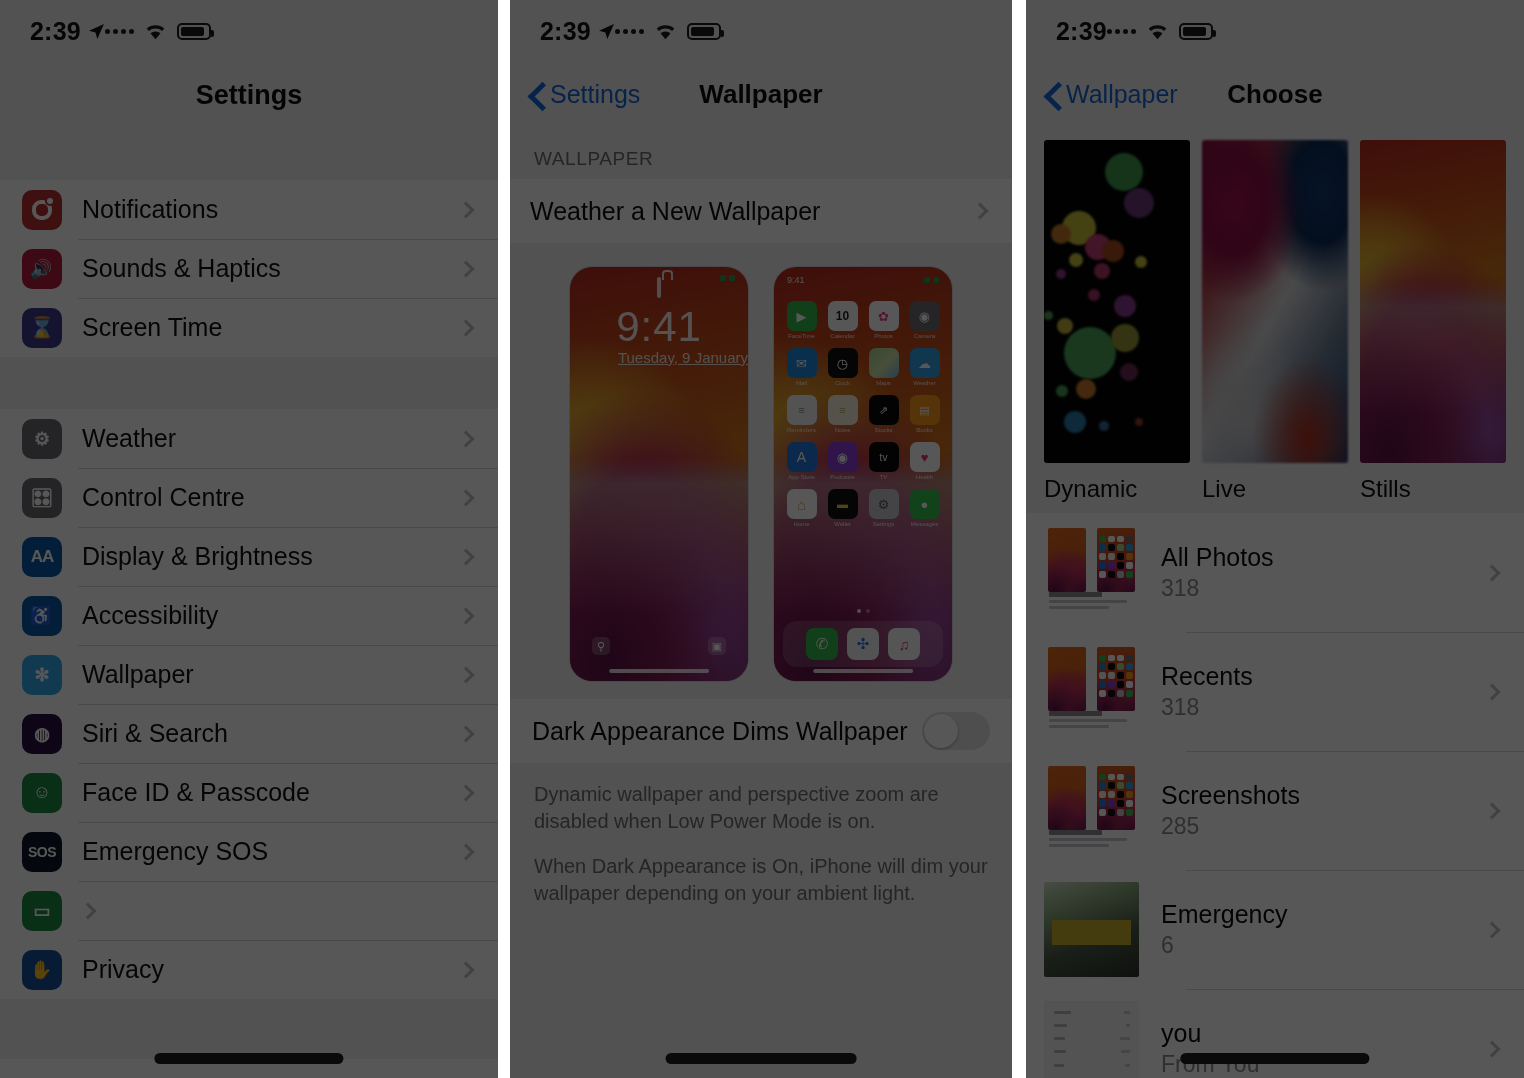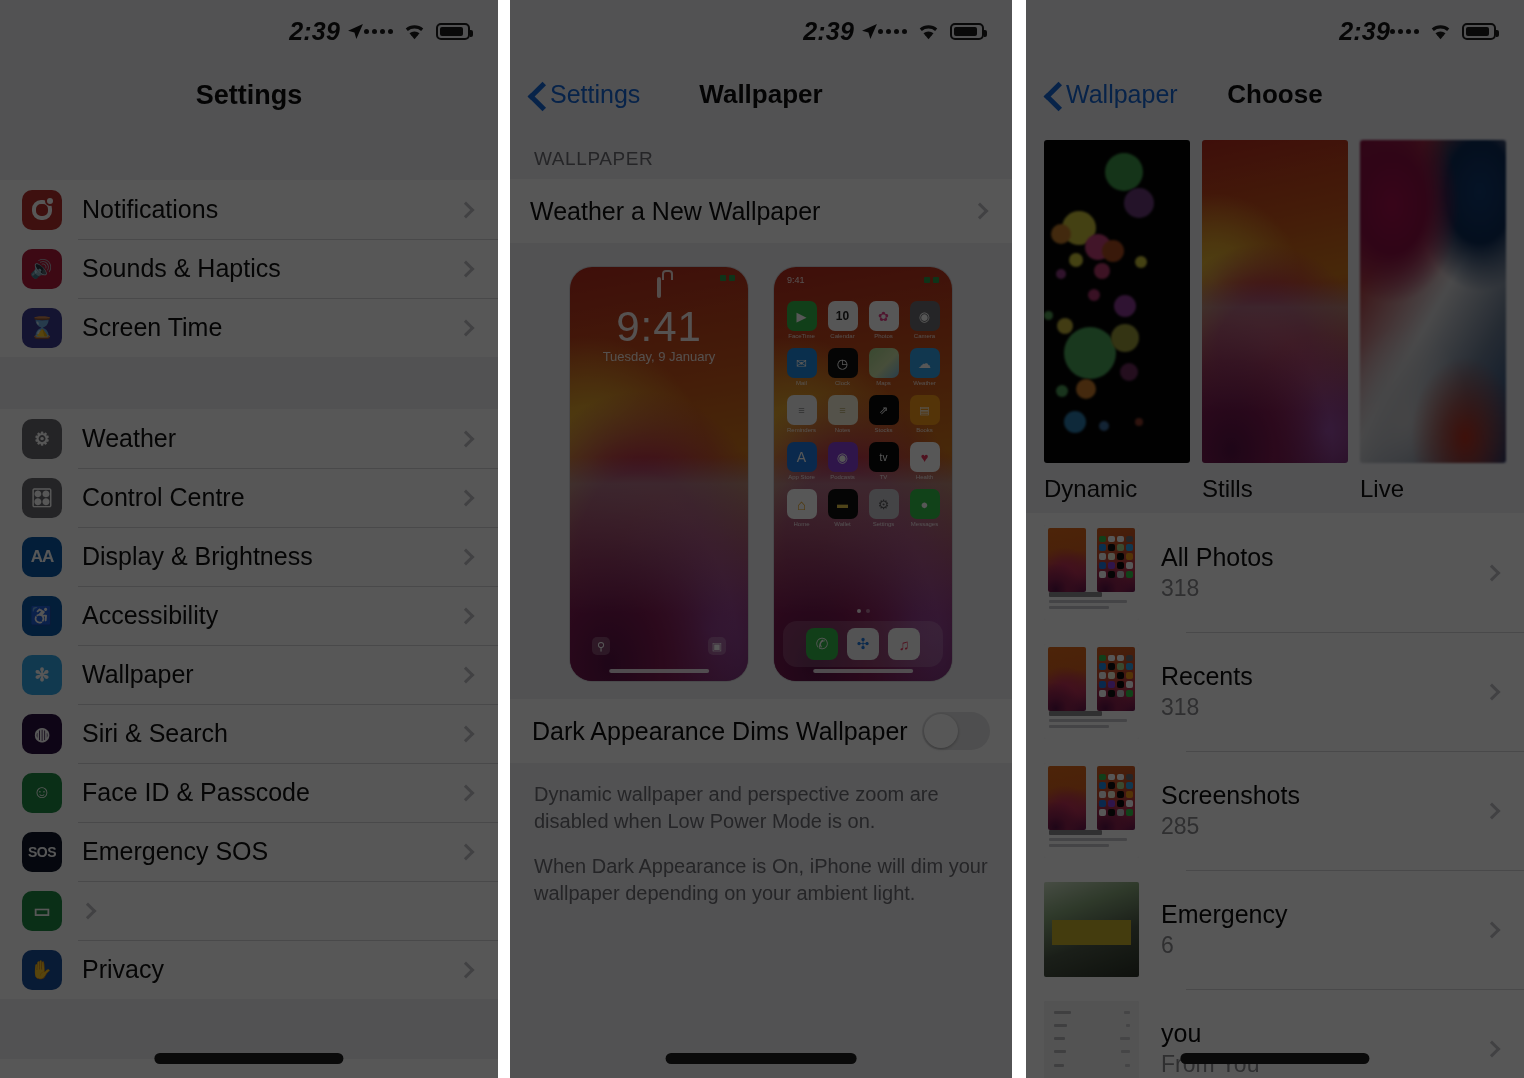--- a/index.html
+++ b/index.html
@@ -24,23 +24,22 @@
     background:rgba(0,0,0,0.66);
     pointer-events:none;
     z-index:40;
   }
   
   .panel .content { position:relative; z-index:1; width:100%; height:100%; }
 
   
   .statusbar {
     height:62px; display:flex; align-items:center;
-    justify-content:flex-end;
+    justify-content:flex-start;
     padding:0 28px 0 30px;
-    font-style:italic;
   }
   .sb-left { display:flex; align-items:center; gap:7px; font-size:25px; font-weight:bold; color:#121212; letter-spacing:0.2px;}
   .sb-loc { display:inline-block; width:17px; height:17px; }
   .sb-right { display:flex; align-items:center; gap:9px; }
   .sig { display:flex; gap:3px; align-items:flex-end; }
   .sig i { display:block; width:5px; height:5px; border-radius:50%; background:#1b1b1b; }
   .wifi { width:25px; height:19px; position:relative; }
   .batt { width:34px; height:17px; border:2px solid #1b1b1b; border-radius:5px; position:relative; }
   .batt::after{content:"";position:absolute;right:-5px;top:5px;width:3px;height:7px;background:#1b1b1b;border-radius:0 2px 2px 0;}
   .batt span{position:absolute;left:2px;top:2px;bottom:2px;width:78%;background:#1b1b1b;border-radius:2px;display:block;}
@@ -91,21 +90,21 @@
       radial-gradient(120% 60% at 40% 66%, #c0305a 0%, #b6264f 28%, rgba(182,38,79,0) 60%),
       radial-gradient(130% 60% at 10% 48%, #e8c83c 0%, #e0a12c 24%, rgba(224,161,44,0) 52%),
       linear-gradient(170deg, #b72c1f 0%, #c8531c 28%, #d1761c 48%, #b83f33 66%, #8e2250 82%, #5c1446 100%);
   }
   .wp-grey { position:absolute; left:0; right:0; top:46%; bottom:0;
     background:linear-gradient(180deg, rgba(180,180,182,0.0) 0%, rgba(175,175,178,0.55) 12%, rgba(170,170,174,0.25) 42%, rgba(150,150,155,0) 70%); }
   .lock-top { position:absolute; top:12px; left:0; right:0; text-align:center; color:rgba(255,255,255,0.82);}
   .lock-ico { width:15px;height:12px;border:2px solid rgba(255,255,255,0.85);border-radius:3px;margin:0 auto; position:relative;}
   .lock-ico::before{content:"";position:absolute;top:-9px;left:3px;width:7px;height:8px;border:2px solid rgba(255,255,255,0.85);border-bottom:none;border-radius:4px 4px 0 0;}
   .lock-time{ text-align:center; color:rgba(255,255,255,0.92); font-size:42px; font-weight:300; margin-top:6px; letter-spacing:1px;}
-  .lock-date{ text-align:center; color:rgba(255,255,255,0.88); font-size:13px; margin-top:-2px;}
+  .lock-date{ text-align:right; color:rgba(255,255,255,0.88); font-size:15px; margin-top:-2px;text-decoration:underline;}
   .lock-bottom{ position:absolute; bottom:26px; left:0; right:0; display:flex; justify-content:space-between; padding:0 22px;}
   .lb-icon{ width:18px;height:18px;border-radius:5px;background:rgba(255,255,255,0.22); display:flex;align-items:center;justify-content:center;color:#fff;font-size:11px;}
   .home-ind{ position:absolute; bottom:8px; left:50%; transform:translateX(-50%); width:56%; height:4px; border-radius:3px; background:rgba(255,255,255,0.85);}
   .mini-status{ position:absolute; top:8px; left:0; right:0; display:flex; justify-content:space-between; padding:0 13px; font-size:9px; color:rgba(255,255,255,0.9);}
   .ms-right{display:flex;gap:3px;align-items:center;}
   .ms-right i{display:block;width:6px;height:6px;background:rgba(255,255,255,0.8);border-radius:1px;}
 
   .appgrid{ position:absolute; top:34px; left:10px; right:10px; display:grid; grid-template-columns:repeat(4,1fr); gap:9px 6px;}
   .app{ display:flex; flex-direction:column; align-items:center; gap:2px;}
   .app .sq{ width:30px;height:30px;border-radius:7px; display:flex;align-items:center;justify-content:center;font-size:13px;color:#fff; overflow:hidden; position:relative;}
@@ -559,28 +558,28 @@
             <b style="width:18px;height:18px;left:52%;top:69%;background:#6a2a5a"></b>
             <b style="width:20px;height:20px;left:22%;top:74%;background:#c87a2a"></b>
             <b style="width:12px;height:12px;left:8%;top:76%;background:#4a9a55"></b>
             <b style="width:22px;height:22px;left:14%;top:84%;background:#2a7aaa"></b>
             <b style="width:10px;height:10px;left:38%;top:87%;background:#3a6a9a"></b>
             <b style="width:8px;height:8px;left:62%;top:86%;background:#8a3a2a"></b>
           </div>
           <div class="cname">Dynamic</div>
         </div>
         <div class="cat">
+          <div class="thumb th-live"></div>
+          <div class="cname">Live</div>
+        </div>
+        <div class="cat">
           <div class="thumb th-stills">
               <span class="greyband"></span>
             </div>
           <div class="cname">Stills</div>
-        </div>
-        <div class="cat">
-          <div class="thumb th-live"></div>
-          <div class="cname">Live</div>
         </div>
       </div>
 
       <div class="album-rows">
 
         <div class="arow hl">
           <span class="athumb">
             <span class="mini-ss">
               <span class="mrow mleft"></span>
               <span class="mrow mright">

